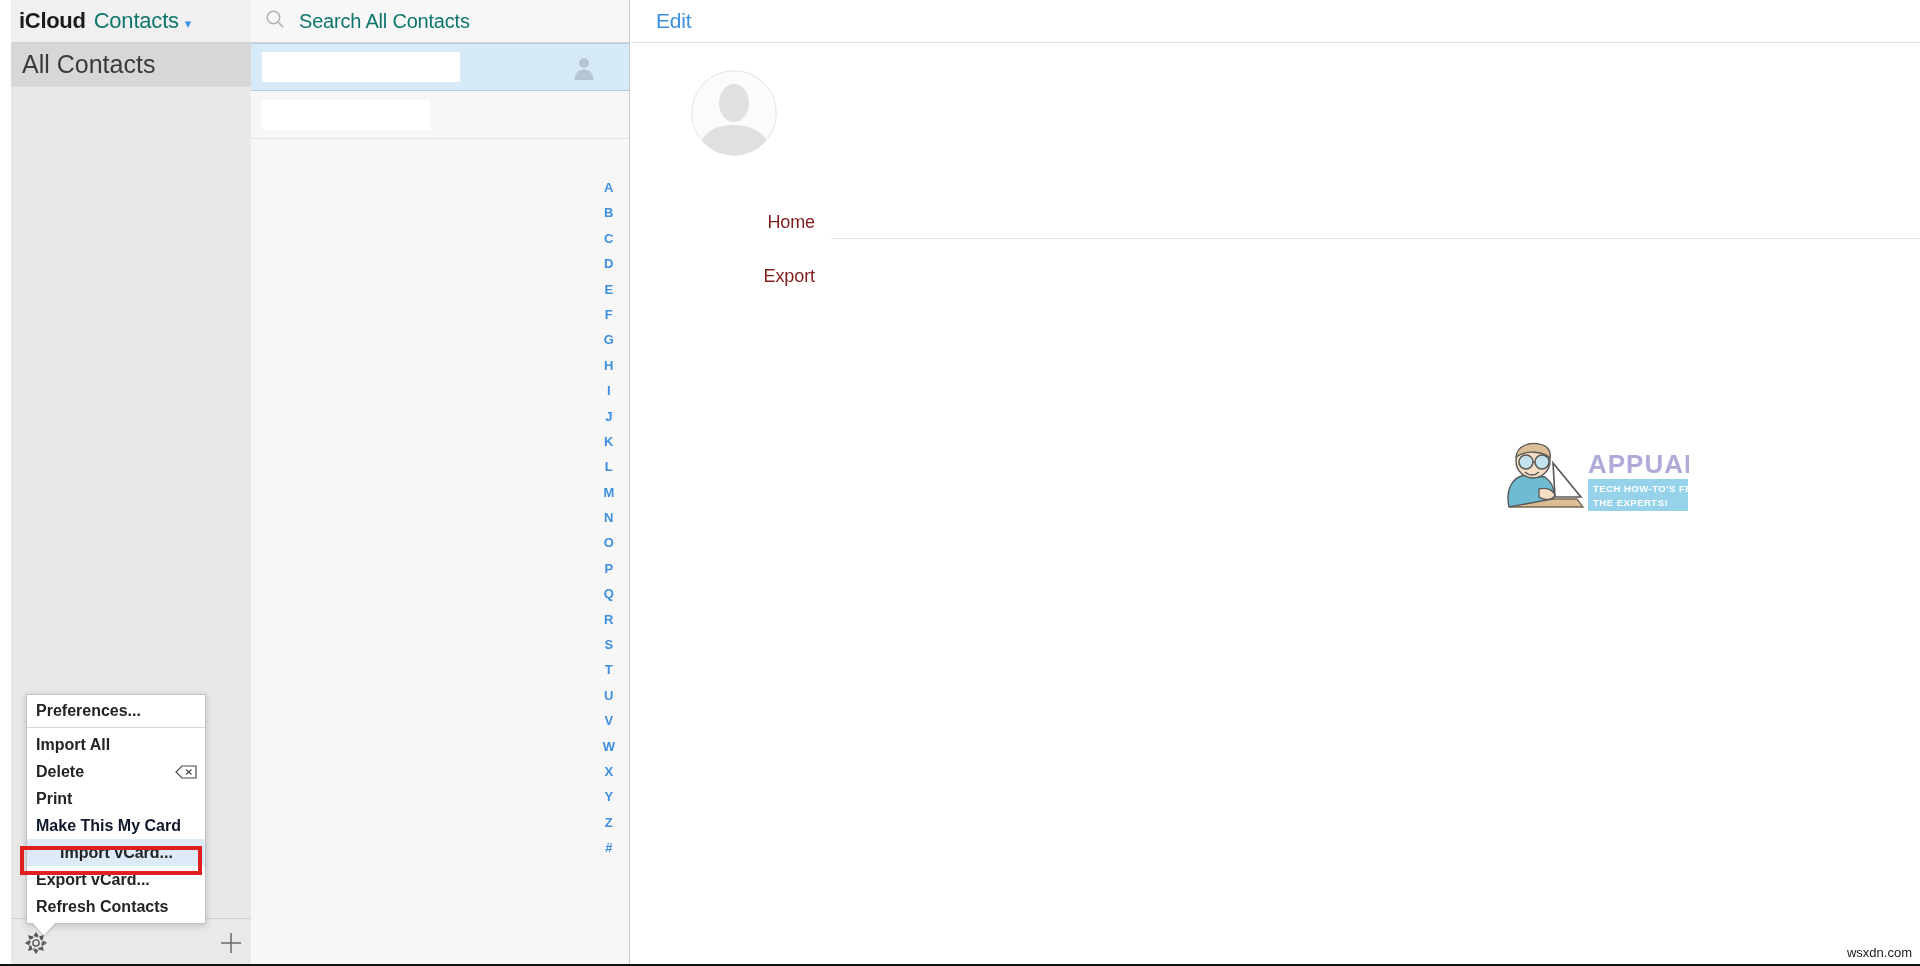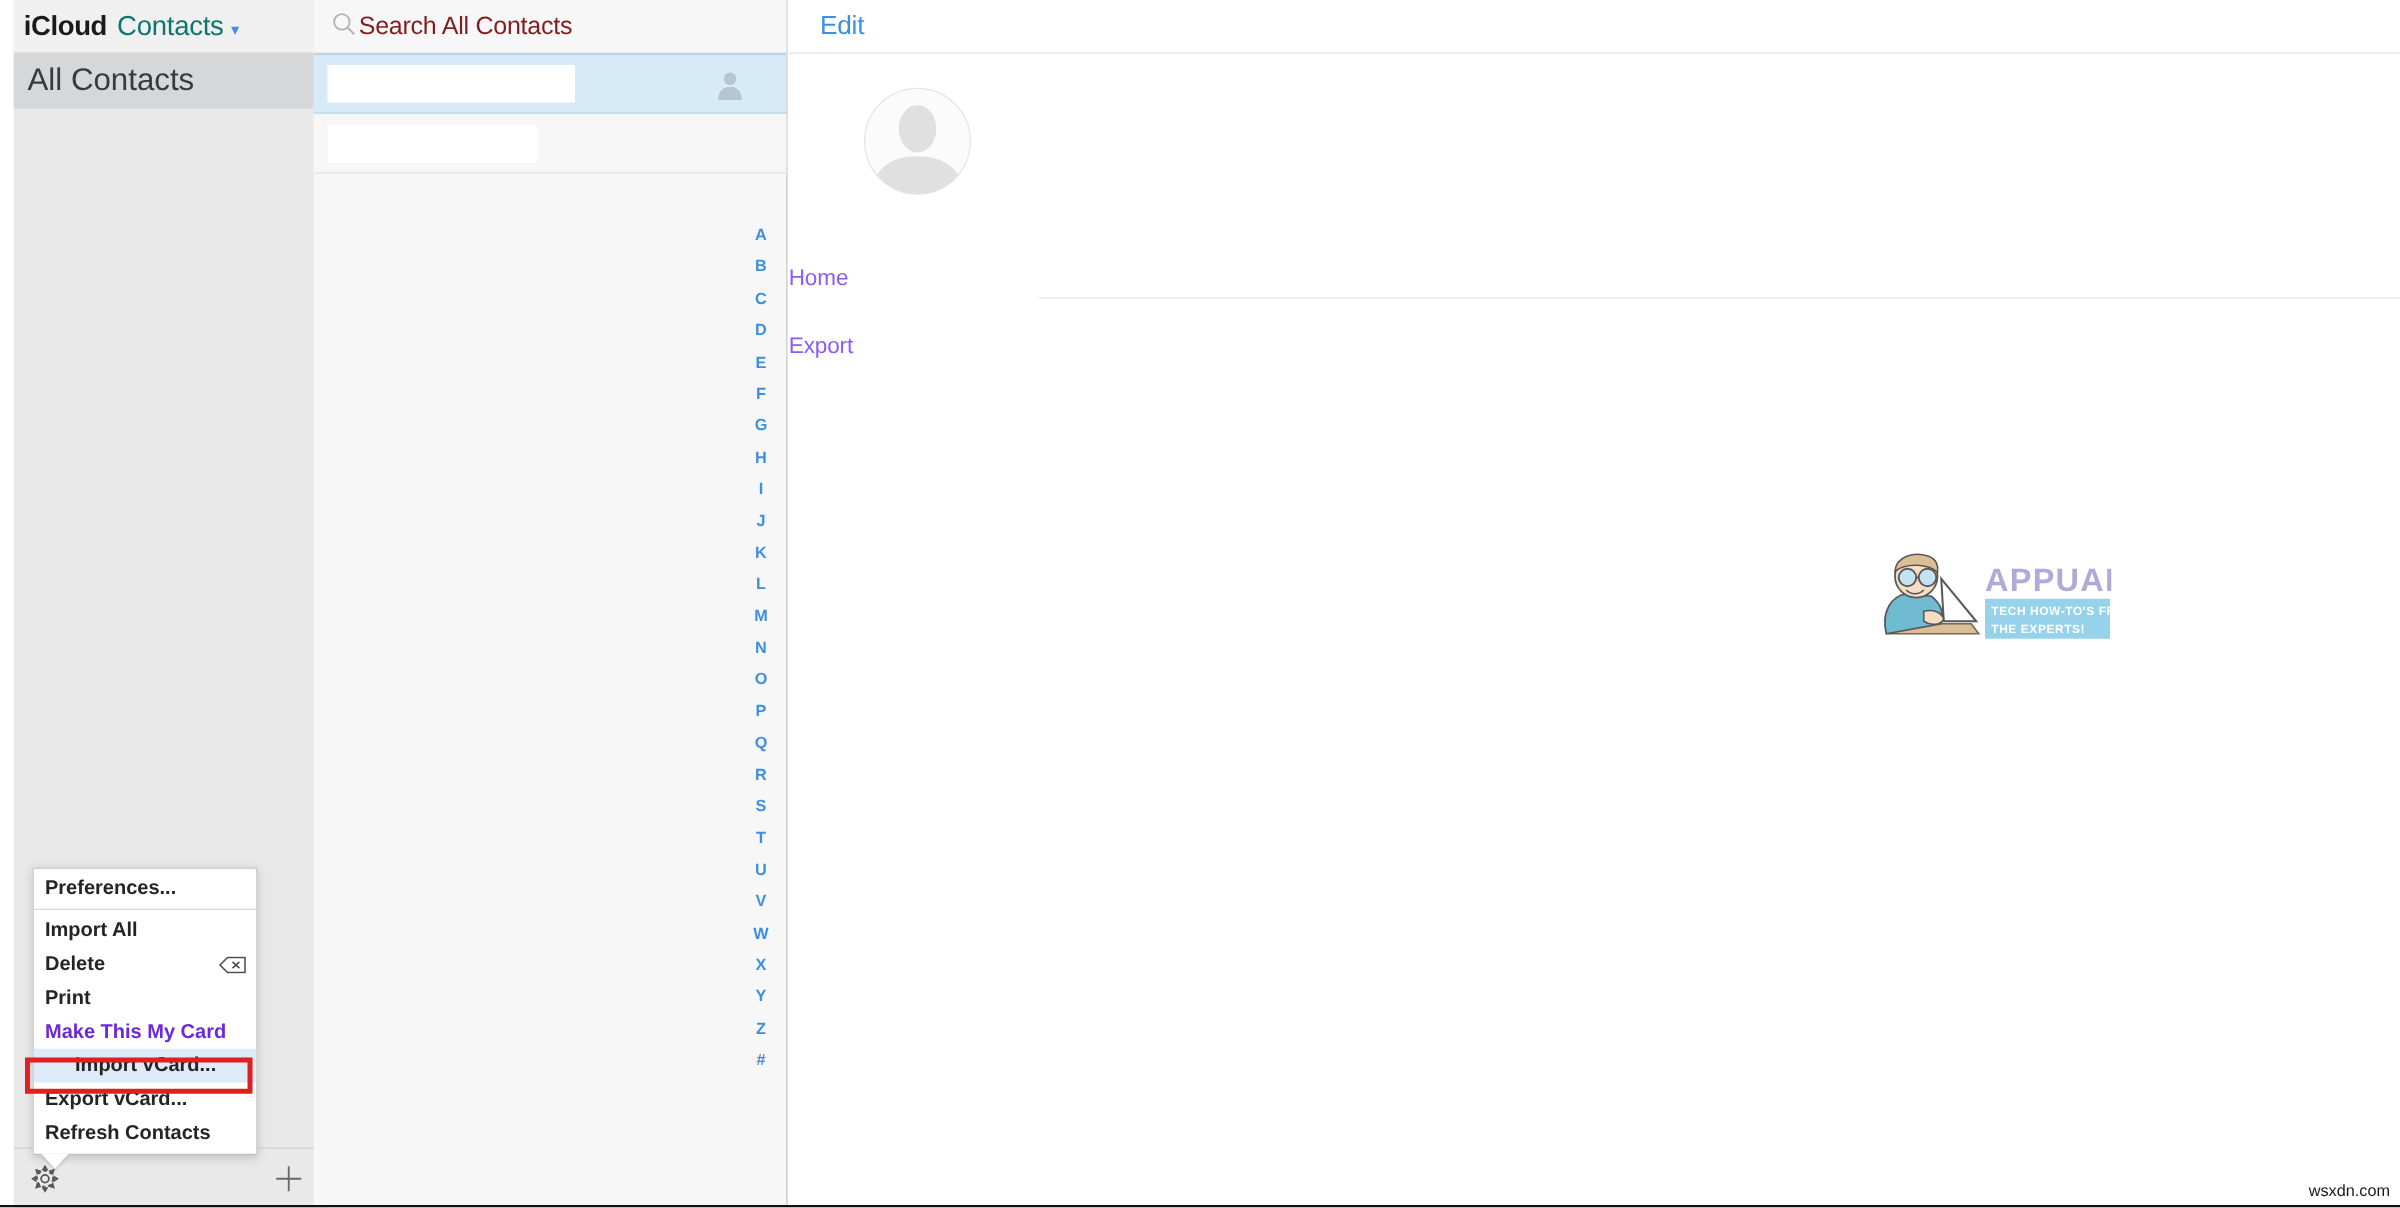--- a/index.html
+++ b/index.html
@@ -71,21 +71,21 @@
   }
   .ctx-item {
     height: 27px;
     display: flex; align-items: center; justify-content: space-between;
     padding: 0 8px 0 9px;
     font-size: 16px; color: #242424;
     white-space: nowrap;
     position: relative;
     font-weight: bold;
   }
-  .ctx-item.disabled { color: #6d28d9; }
+  .ctx-item.disabled { color: #0f172a; }
   .ctx-item.highlight {
     background: #ddeaf7;
     justify-content: center;
   }
   .ctx-sep {
     height: 1px; background: #d8d8d8; margin: 3px 0;
   }
   .ctx-shortcut { color: #555; line-height: 0; }
   .ctx-redbox {
     position: absolute;
@@ -115,21 +115,21 @@
   }
   .search-bar {
     height: 43px;
     background: #f7f7f7;
     border-bottom: 1px solid #d4d4d4;
     display: flex; align-items: center;
     padding-left: 14px;
   }
   .search-input-wrap { display: flex; align-items: center; width: 100%; }
   .search-placeholder {
-    font-size: 20px; color: #7f1d1d; margin-left: 2px;
+    font-size: 20px; color: #0f766e; margin-left: 14px;
     letter-spacing: -0.2px;
   }
 
   .contact-row {
     position: relative;
     height: 48px;
     border-bottom: 1px solid #e2e2e2;
     display: flex; align-items: center;
   }
   .contact-row.selected {
@@ -186,24 +186,24 @@
   .detail-body { position: relative; padding-top: 24px; }
   .big-avatar { position: absolute; left: 60px; top: 27px; }
 
   .field-row {
     display: flex;
     align-items: flex-start;
     margin-left: 0;
   }
   .field-label {
     width: 200px;
-    text-align: left;
+    text-align: right;
     padding-right: 16px;
     font-size: 18px;
-    color: #8b5cf6;
+    color: #7f1d1d;
     letter-spacing: -0.1px;
   }
   .field-value {
     flex: 1;
     min-height: 26px;
   }
   .field-divider {
     margin-left: 200px;
     height: 1px;
     background: #e6e6e6;

